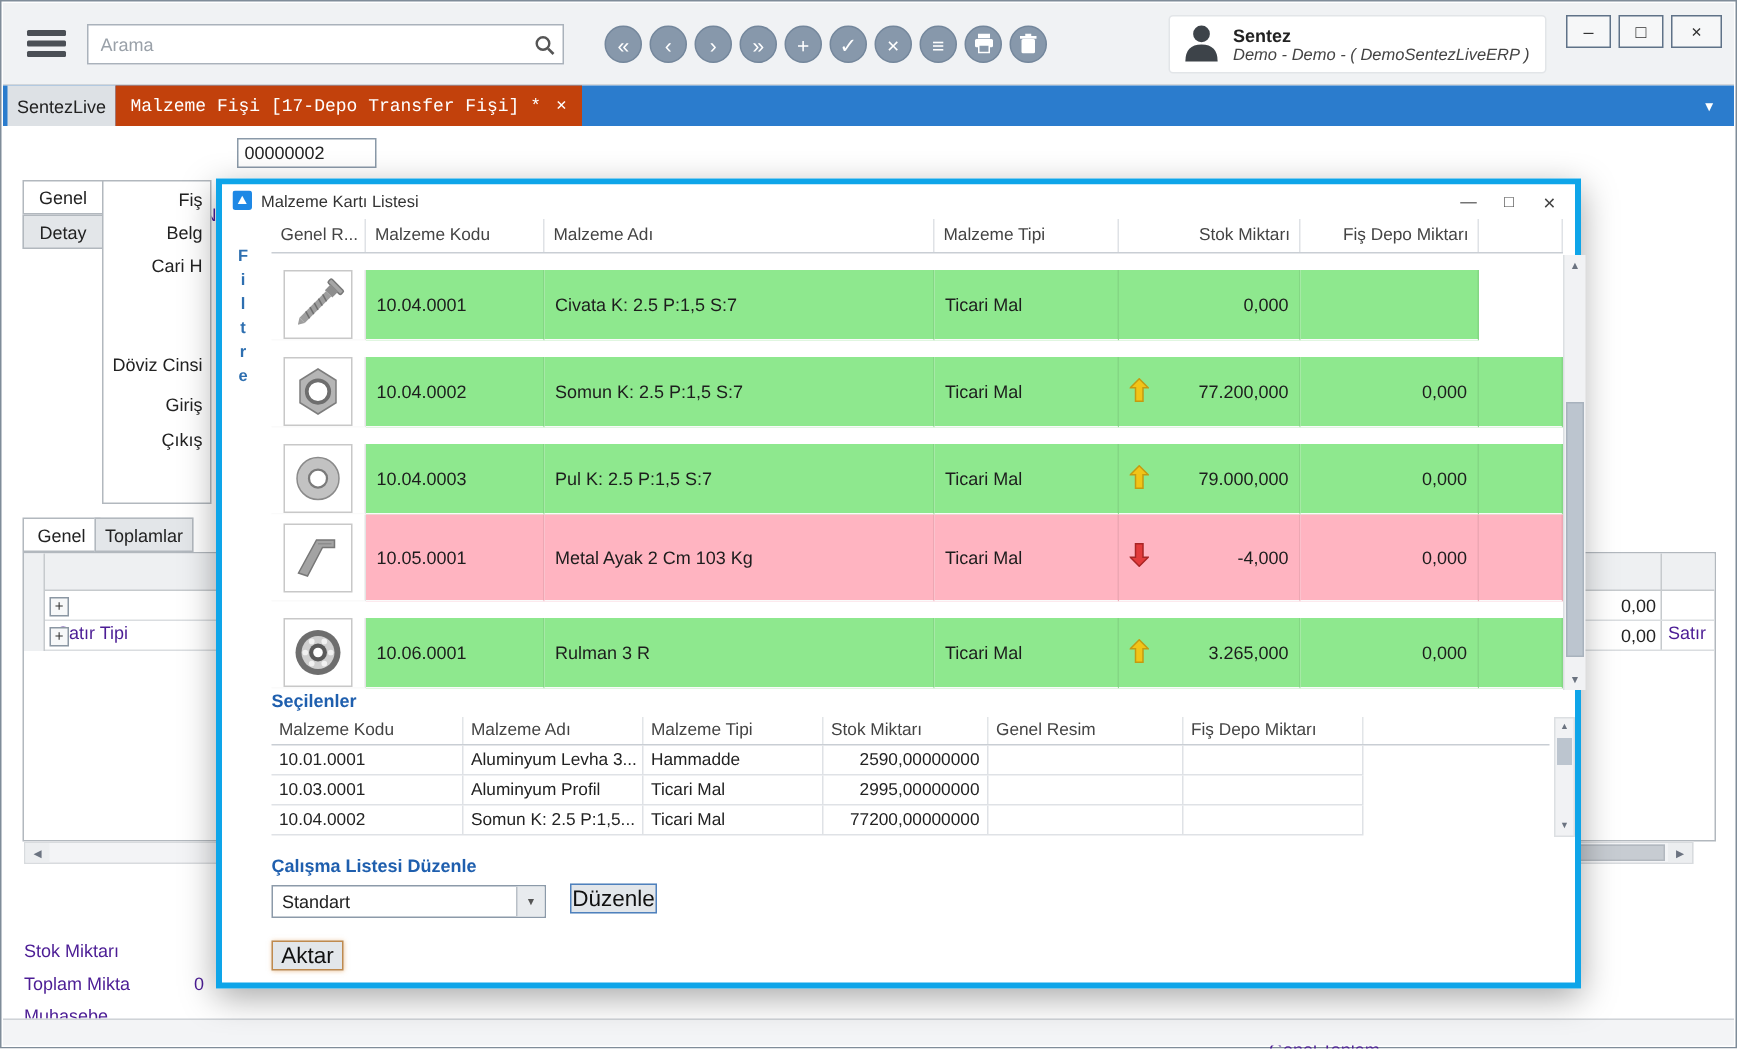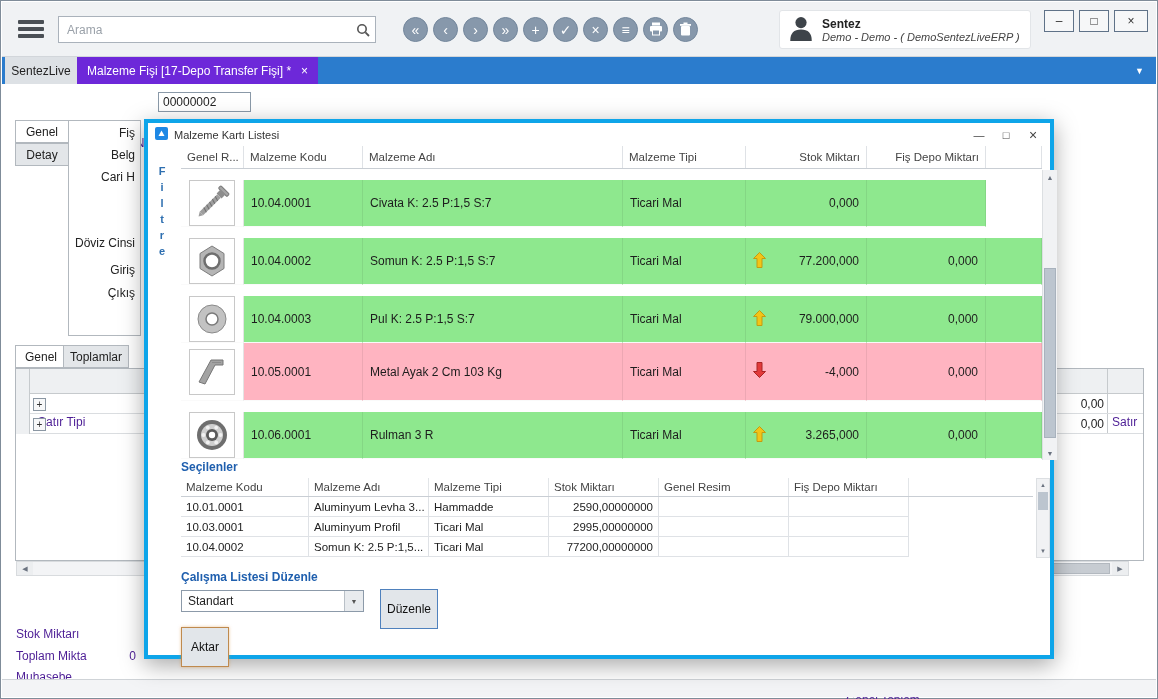--- a/index.html
+++ b/index.html
@@ -17,21 +17,21 @@
   .searchbox .mag{width:24px;display:flex;align-items:center;justify-content:center;}
   .circ{position:absolute;top:15px;width:25px;height:25px;border-radius:50%;background:#8798ab;border:1px solid #74879c;color:#fff;display:flex;align-items:center;justify-content:center;font-size:14px;line-height:1;}
   .userpanel{position:absolute;left:777px;top:8px;width:252px;height:39px;background:#fff;border:1px solid #e2e5e8;border-radius:3px;display:flex;align-items:center;padding:0 8px;gap:8px;}
   .user-name{font-weight:bold;font-size:12px;color:#222;}
   .user-detail{font-style:italic;font-size:11px;color:#444;}
   .winbtn{position:absolute;top:8px;width:30px;height:22px;background:#f6f7f8;border:1px solid #5f7288;color:#333;display:flex;align-items:center;justify-content:center;font-size:12px;}
 
   
   #tabbar{position:absolute;top:56px;left:1px;right:1px;height:27px;background:#2b7ccd;}
   .tab-home{position:absolute;left:3px;top:0;height:27px;width:72px;background:#dde1e5;color:#222;display:flex;align-items:center;justify-content:center;font-size:12px;}
-  .tab-doc{position:absolute;left:75px;top:0;height:27px;background:#6d28d9;color:#fff;display:flex;align-items:center;padding:0 10px;gap:10px;font-size:12px;}
+  .tab-doc{position:absolute;left:75px;top:0;height:27px;background:#c2410c;color:#fff;display:flex;align-items:center;padding:0 10px;gap:10px;font-size:12px;font-family:Liberation Mono, monospace;}
   .tab-doc .x{font-size:12px;color:#fff;}
   .tab-dd{position:absolute;right:12px;top:9px;color:#fff;font-size:9px;}
 
   
   .fieldlabel{position:absolute;color:#4c1d95;font-size:12px;white-space:nowrap;margin-top:41px;}
   #fisno-input{position:absolute;left:157px;top:91px;width:93px;height:20px;border:1px solid #8a99a8;font:inherit;padding:0 4px;color:#222;}
   .sidetab{position:absolute;left:14px;width:54px;height:23px;border:1px solid #b2b8be;display:flex;align-items:center;justify-content:center;font-size:12px;background:#e3e6e9;}
   .sidetab.active{background:#fff;}
   .panelbox{position:absolute;left:67px;top:119px;width:73px;height:216px;border:1px solid #b2b8be;background:#fff;}
   .panelbox .lbl{position:absolute;right:5px;text-align:right;white-space:nowrap;font-size:12px;color:#222;}
@@ -83,21 +83,21 @@
   .srow div{font-size:11.5px;color:#222;padding:0 5px;display:flex;align-items:center;border-right:1px solid #dfe2e6;white-space:nowrap;overflow:hidden;}
   .srow .num{justify-content:flex-end;}
   .sscroll{position:absolute;left:888px;top:355px;width:14px;height:80px;background:#f1f2f4;border:1px solid #dcdfe2;}
   .sscroll .sarr{position:absolute;left:0;right:0;height:12px;display:flex;align-items:center;justify-content:center;font-size:6px;color:#6b7380;}
   .sscroll .thumb{position:absolute;left:1px;right:1px;top:13px;height:18px;background:#bcc5cf;}
 
   .wltitle{position:absolute;left:33px;top:447px;color:#1f5fae;font-weight:bold;font-size:12px;}
   .dd{position:absolute;left:33px;top:467px;width:183px;height:22px;border:1px solid #8c9aa9;background:#fff;display:flex;}
   .dd .val{flex:1;padding:3px 6px;font-size:12px;color:#222;}
   .dd .ddbtn{width:19px;background:#e8ebee;border-left:1px solid #b9c0c7;display:flex;align-items:center;justify-content:center;font-size:7px;color:#555;}
-  .btn{position:absolute;height:40px;background:#e2e6ea;border:1px solid #4f81bd;font-size:12px;color:#111;display:flex;align-items:center;justify-content:center;}
+  .btn{position:absolute;height:20px;background:#e2e6ea;border:1px solid #4f81bd;font-size:15px;color:#111;display:flex;align-items:center;justify-content:center;}
   .btn.warm{border-color:#bf8a4e;box-shadow:0 0 3px rgba(222,150,70,.55);}
 </style>
 </head>
 <body>
 
 <div id="frame">
 
   <div id="toolbar">
     <div class="hamburger">
         <span></span>

